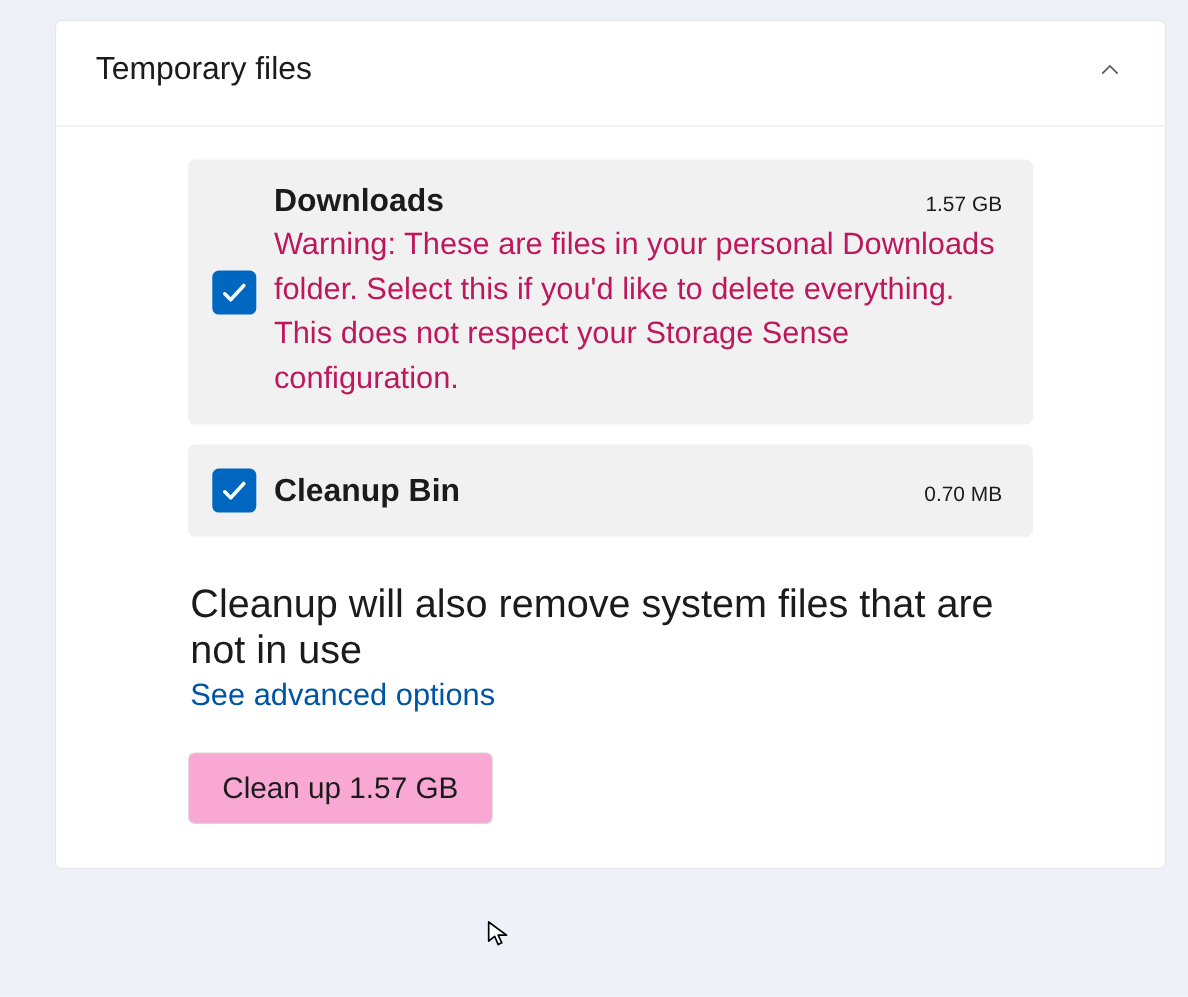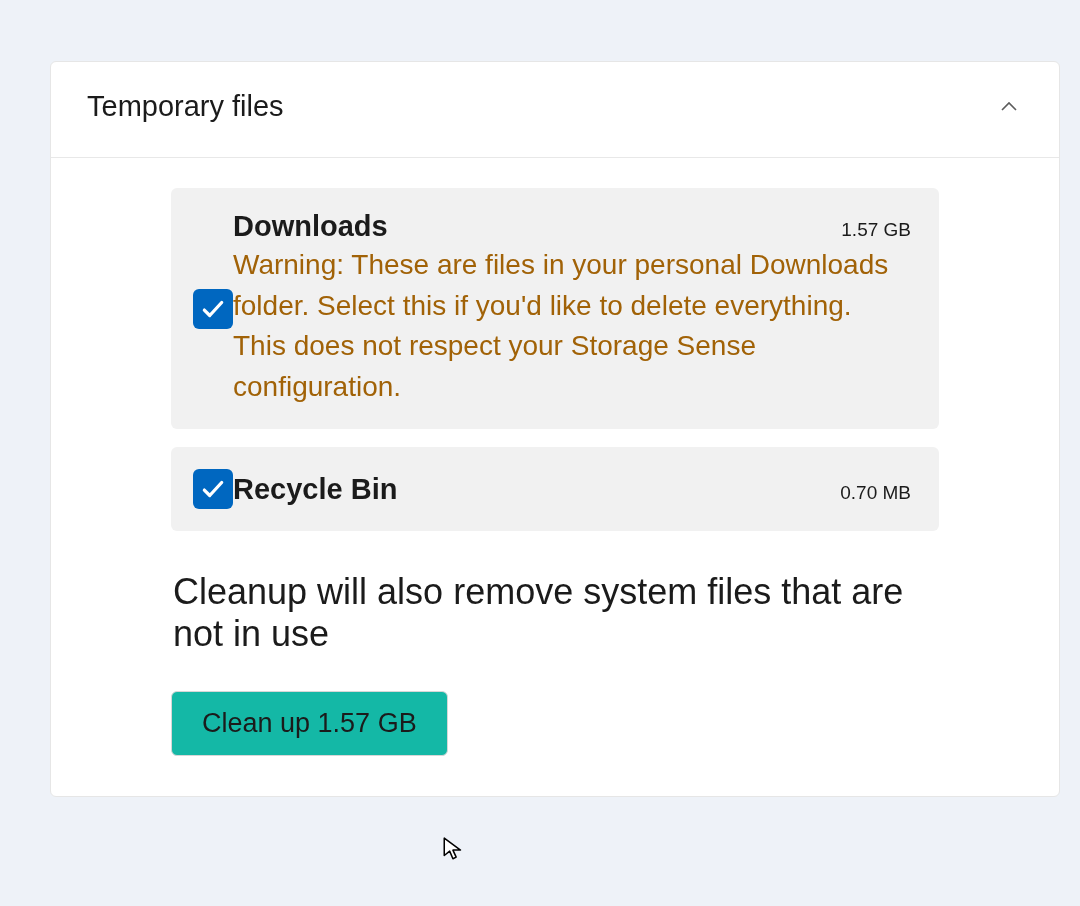--- a/index.html
+++ b/index.html
@@ -21,21 +21,20 @@
       height: 906px;
       background: #eef2f8;
       padding: 18px 20px 0 50px;
     }
     .panel {
       background: #ffffff;
       border: 1px solid #e6e6e6;
       border-radius: 6px;
       width: 1010px;
       overflow: hidden;
-      margin-top: 43px;
     }
     .panel-header {
       display: flex;
       align-items: center;
       justify-content: space-between;
       padding: 28px 38px 34px 36px;
       border-bottom: 1px solid #e8e8e8;
     }
     .panel-title {
       font-size: 29px;
@@ -52,20 +51,21 @@
     }
     .panel-body {
       padding: 30px 120px 40px 120px;
     }
     .item-card {
       background: #f1f1f1;
       border-radius: 6px;
       padding: 22px 28px 22px 22px;
       display: flex;
       align-items: center;
+      gap: 16px;
       margin-bottom: 18px;
     }
     .checkbox {
       flex: 0 0 auto;
       width: 40px;
       height: 40px;
       background: #0067c0;
       border-radius: 6px;
       display: flex;
       align-items: center;
@@ -91,41 +91,41 @@
     }
     .item-size {
       font-size: 19px;
       font-weight: 400;
       color: #1b1b1b;
       white-space: nowrap;
     }
     .item-desc {
       font-size: 28px;
       font-weight: 400;
-      color: #a16207;
+      color: #be185d;
       line-height: 1.45;
       margin-top: 2px;
     }
     .cleanup-note {
       font-size: 36px;
       color: #1b1b1b;
       margin-top: 40px;
       margin-left: 2px;
     }
     .advanced-link {
       display: inline-block;
       font-size: 28px;
       color: #0054a6;
       margin-top: 4px;
       margin-left: 2px;
       cursor: pointer;
     }
     .cleanup-button {
       display: inline-block;
-      background: #14b8a6;
+      background: #f9a8d4;
       border: 1px solid #d7d7d7;
       border-radius: 6px;
       padding: 16px 30px;
       font-size: 27px;
       color: #1b1b1b;
       margin-top: 36px;
       cursor: pointer;
       font-family: inherit;
       text-align: right;
     }
@@ -171,27 +171,28 @@
       </div>
 
       <div class="item-card">
         <div class="checkbox">
           <svg viewBox="0 0 24 24">
             <polyline points="4,13 9,18 20,6" fill="none" stroke="#ffffff" stroke-width="3" stroke-linecap="round" stroke-linejoin="round"></polyline>
           </svg>
         </div>
         <div class="item-text">
           <div class="item-text-head">
-            <span class="item-title">Recycle Bin</span>
+            <span class="item-title">Cleanup Bin</span>
             <span class="item-size">0.70 MB</span>
           </div>
         </div>
       </div>
 
       <div class="cleanup-note">Cleanup will also remove system files that are not in use</div>
+      <a class="advanced-link">See advanced options</a>
 
       <div>
         <button class="cleanup-button">Clean up 1.57 GB</button>
       </div>
 
     </div>
   </div>
 
   <svg class="cursor" viewBox="0 0 24 24">
     <path d="M3 2 L3 18 L8 14 L11 21 L14 19.5 L11 13 L18 13 Z" fill="#ffffff" stroke="#000000" stroke-width="1.4" stroke-linejoin="round"></path>

